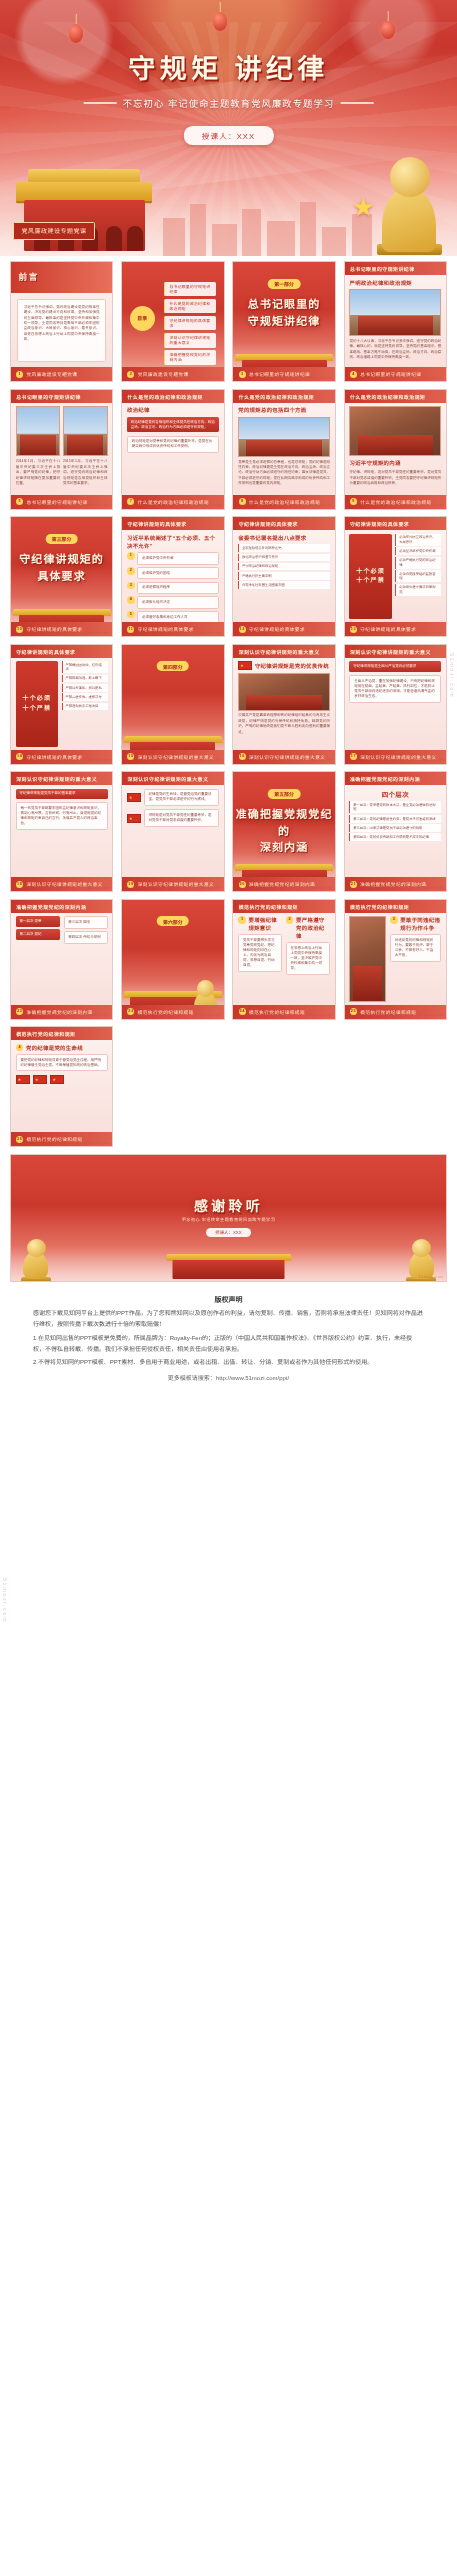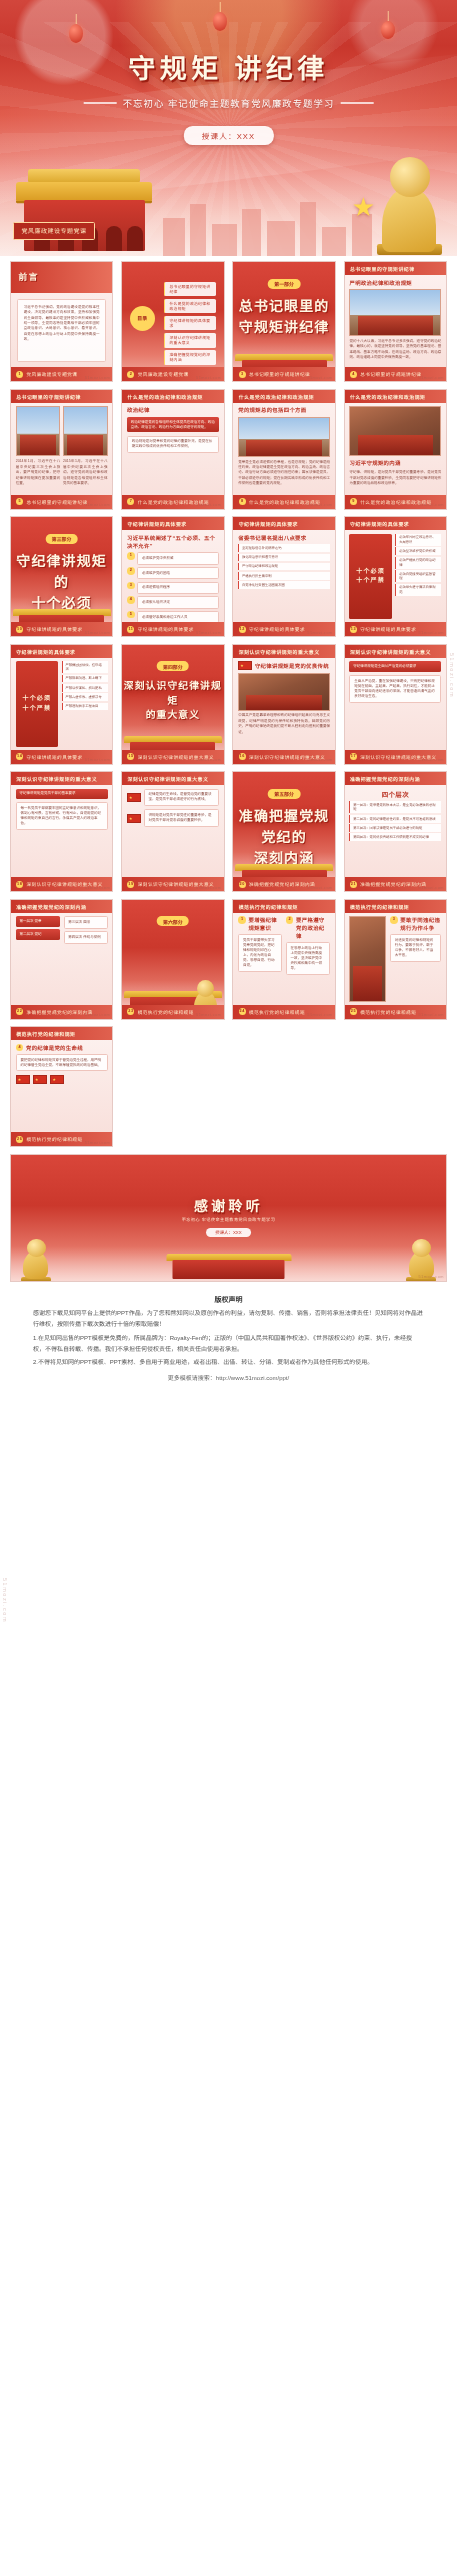--- a/index.html
+++ b/index.html
@@ -159,21 +159,21 @@
   }
   .s-red {
     background: linear-gradient(180deg,#d9463a 0%, #cb382c 40%, #e77a6b 78%, #f3b3a8 100%);
     color: #fff;
   }
   .s-soft { background: linear-gradient(180deg,#fdf2f0 0%, #f8ded9 100%); }
 
   
   .cover-ttl {
     position: absolute; left: 0; right: 0; top: 34px; text-align: center;
-    font-size: 14px; font-weight: bold; color: #fff6e3; line-height: 1.5;
+    font-size: 11px; font-weight: bold; color: #fff6e3; line-height: 1.5;
     letter-spacing: 1.1px;
     text-shadow: 1.1px 1.1px 0 #a32216, 0 2.2px 5.4px rgba(120,20,10,.5);
   }
   .cover-tag {
     position: absolute; left: 50%; transform: translateX(-50%); top: 16.3px;
     background: #ffd75e; color: #a8291a; font-size: 4.9px; font-weight: bold;
     padding: 1.6px 6.5px; border-radius: 4.9px;
   }
   .cover-base {
     position: absolute; left: 0; right: 0; bottom: 0; height: 39px;
@@ -468,21 +468,21 @@
       <div class="s-foot">
           <span class="fnum">9</span>
           <span>什么是党的政治纪律和政治规矩</span>
         </div>
       <div class="wm">51mozi.com</div>
     </div>
 
     <div class="slide s-red">
       <div class="cover-tag">第三部分</div>
       <div class="cover-ttl" style="white-space:pre-line">守纪律讲规矩的
-十个必须</div>
+具体要求</div>
       <div class="cover-base"></div>
       <div class="cover-gate">
           <div class="cg-roof"></div>
           <div class="cg-body"></div>
         </div>
       <div class="s-foot">
           <span class="fnum">10</span>
           <span>守纪律讲规矩的具体要求</span>
         </div>
       <div class="wm">51mozi.com</div>
@@ -572,22 +572,20 @@
       </div>
       <div class="s-foot">
           <span class="fnum">14</span>
           <span>守纪律讲规矩的具体要求</span>
         </div>
       <div class="wm">51mozi.com</div>
     </div>
 
     <div class="slide s-red">
       <div class="cover-tag">第四部分</div>
-      <div class="cover-ttl" style="white-space:pre-line;font-size:9.8px">深刻认识守纪律讲规矩
-的重大意义</div>
       <div class="cover-base"></div>
       <div class="cover-gate">
           <div class="cg-roof"></div>
           <div class="cg-body"></div>
         </div>
       <div class="s-foot">
           <span class="fnum">15</span>
           <span>深刻认识守纪律讲规矩的重大意义</span>
         </div>
       <div class="wm">51mozi.com</div>

